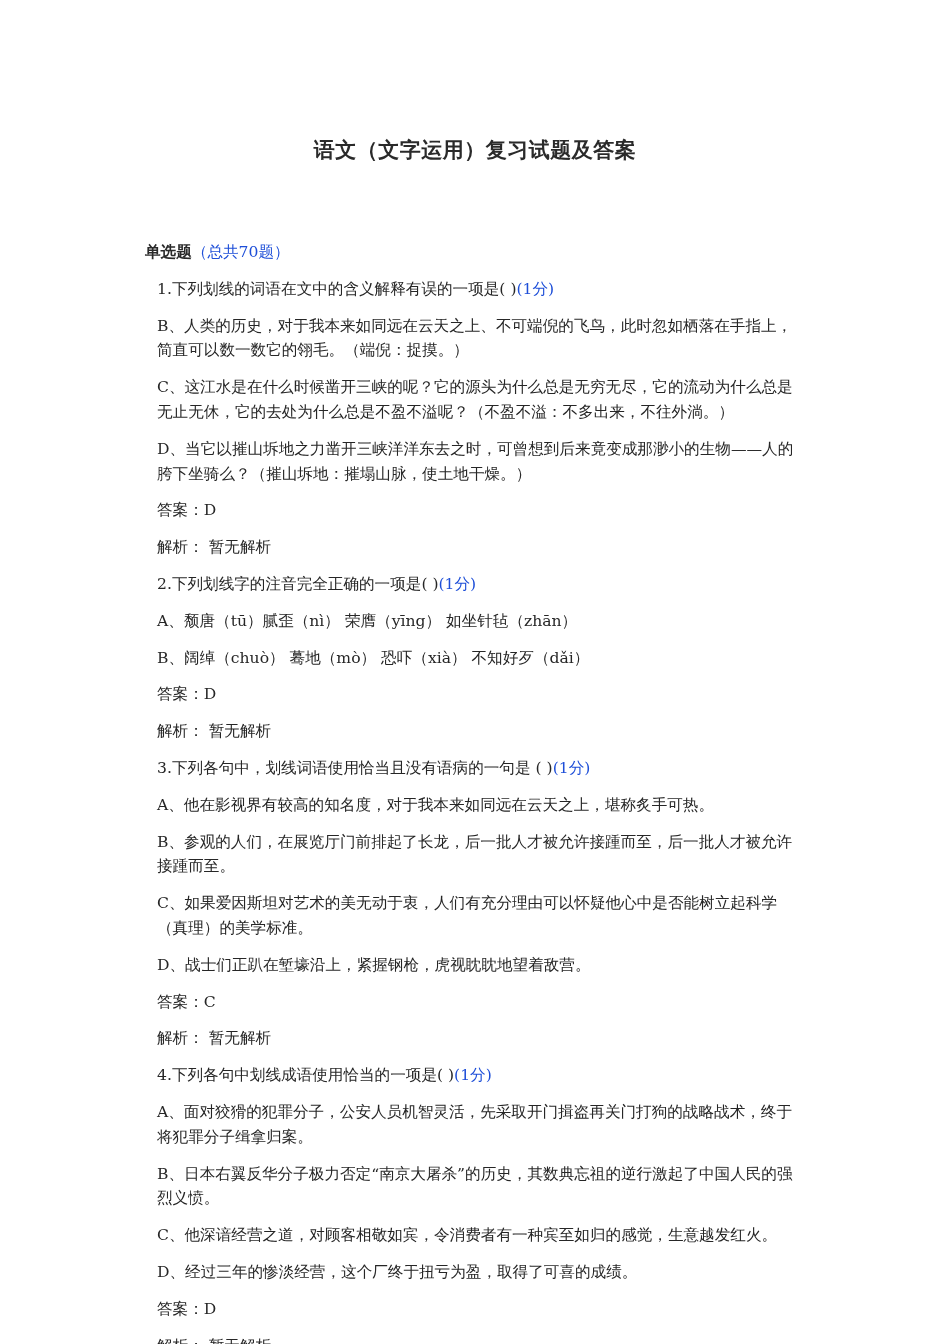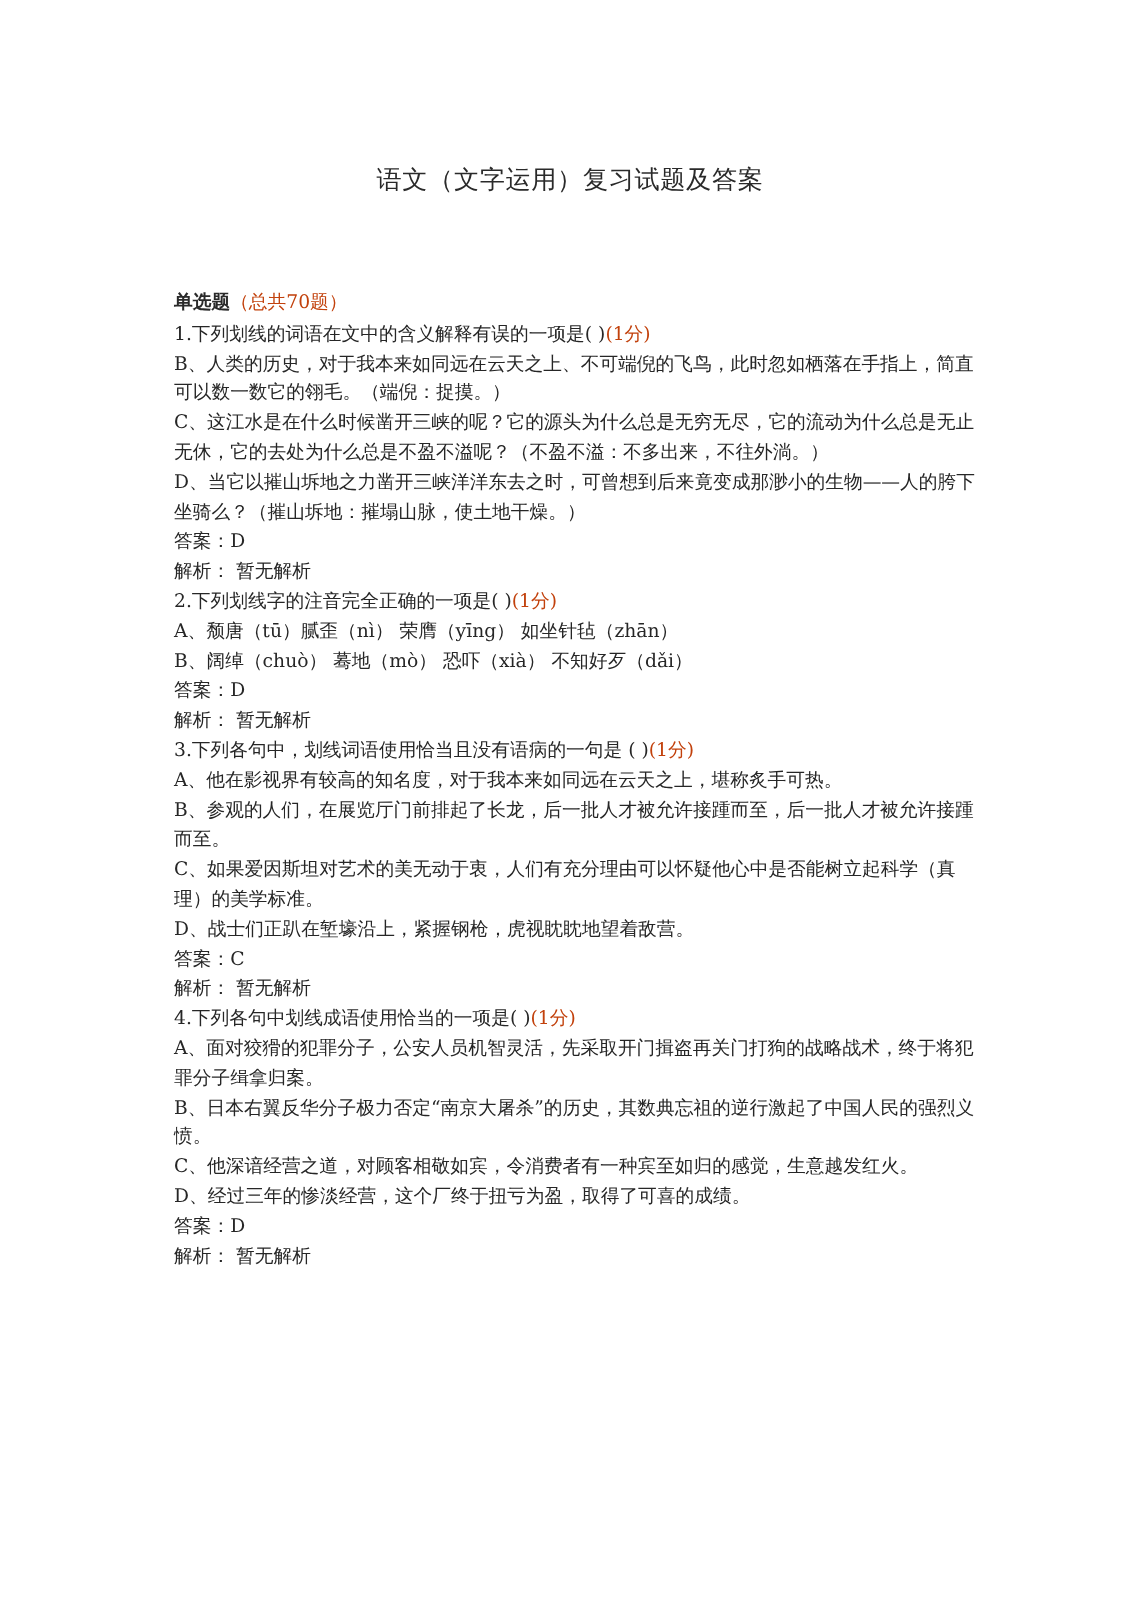--- a/index.html
+++ b/index.html
@@ -22,21 +22,21 @@
       width: 950px;
       height: 1344px;
     }
     .doc-title {
       position: absolute;
       top: 136px;
       left: 0;
       width: 950px;
       text-align: center;
       font-family: "DejaVu Sans", "Liberation Sans", sans-serif;
-      font-weight: normal;
+      font-weight: bold;
       font-size: 21px;
       letter-spacing: 0.5px;
       color: #2a2a2a;
     }
     .content {
       position: absolute;
       left: 145px;
       top: 240px;
       width: 670px;
       font-size: 15.6px;
@@ -45,24 +45,24 @@
     }
     .section-head {
       margin: 0;
     }
     .section-head .sh-label {
       font-family: Liberation Sans, sans-serif;
       font-weight: bold;
       color: #2a2a2a;
     }
     .muted {
-      color: #c2410c;
+      color: #1d4ed8;
     }
     .line {
-      margin: 0;
+      margin: 12px;
       white-space: normal;
       word-break: break-all;
     }
     .question-block { margin: 0; }
   </style>
 </head>
 <body>
 
 <div class="page">
 

